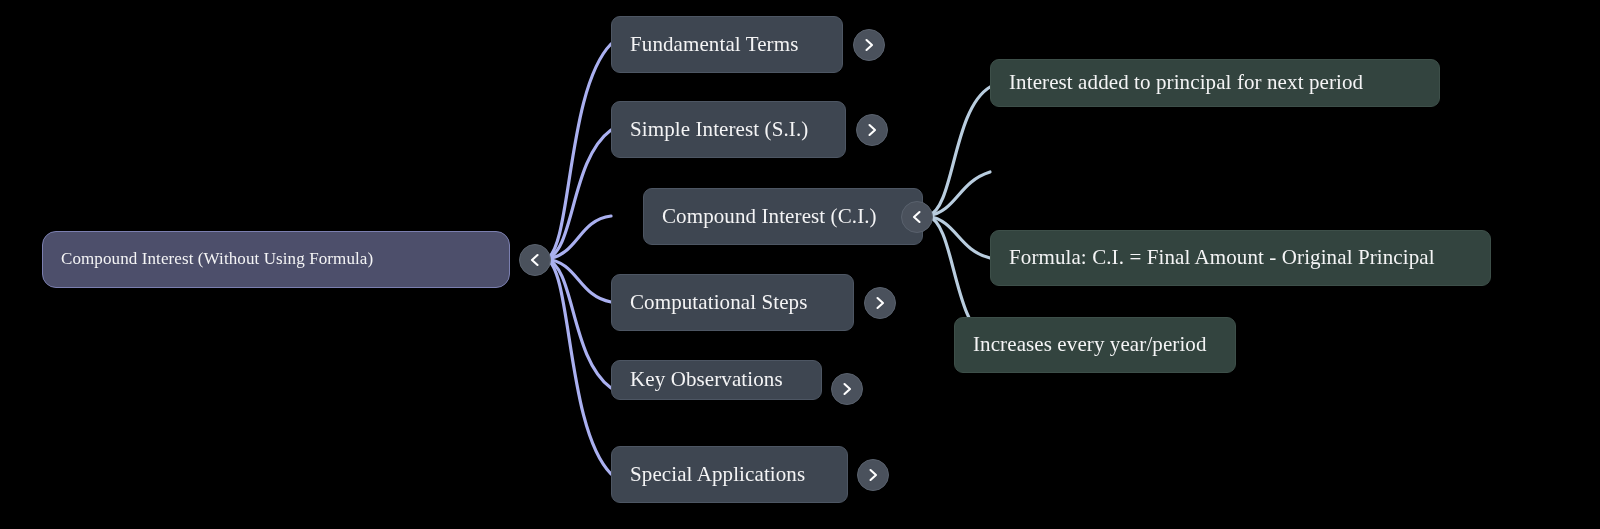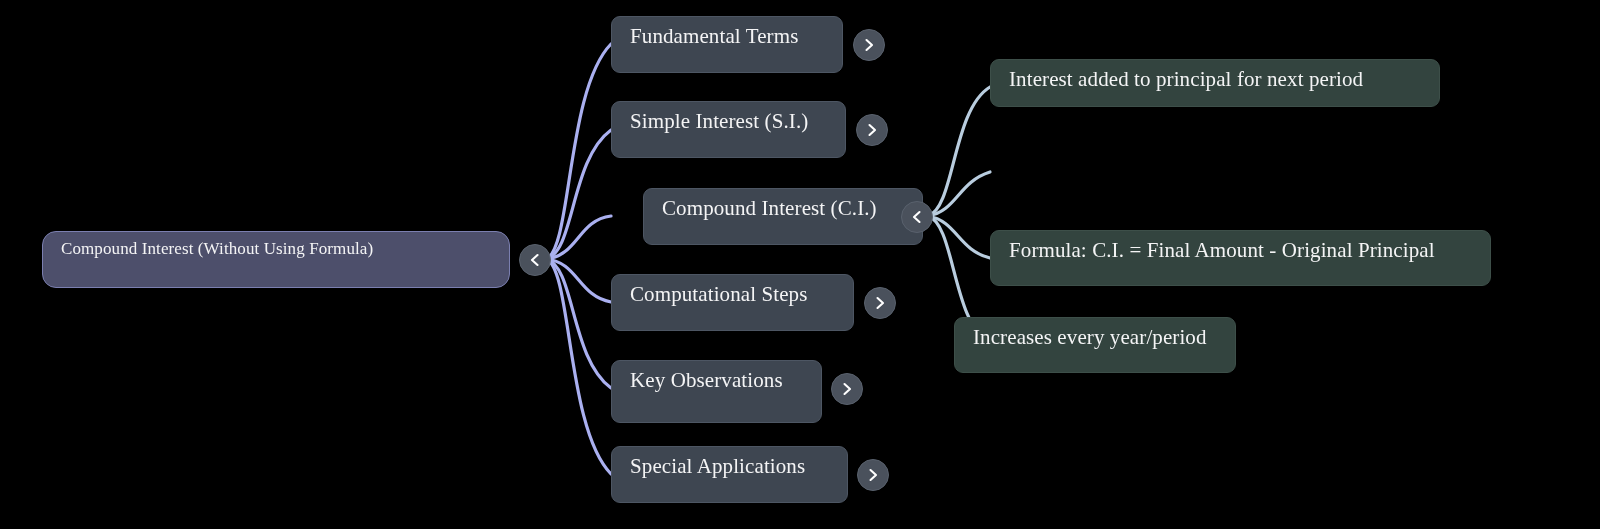--- a/index.html
+++ b/index.html
@@ -23,20 +23,21 @@
     left: 0;
     top: 0;
     width: 1600px;
     height: 529px;
     pointer-events: none;
   }
   .node {
     position: absolute;
     box-sizing: border-box;
     display: flex;
+    align-items: center;
     border-radius: 9px;
     padding: 8px 18px;
     white-space: nowrap;
     color: #f4f4f5;
     letter-spacing: 0.1px;
   }
   .node-root {
     background: #4d4f6b;
     border: 1px solid #7b7fb0;
     font-size: 17px;
@@ -136,21 +137,21 @@
 
   <div class="node node-branch" style="left:611px; top:274px; width:243px; height:57px;">
     <span class="node-label">Computational Steps</span>
   </div>
   <div class="toggle" style="left:864px; top:287px;">
     <svg width="16" height="16" viewBox="0 0 16 16">
       <path d="M5.5 3 L11 8 L5.5 13" fill="none" stroke="#ffffff" stroke-width="2.1" stroke-linecap="round" stroke-linejoin="round"></path>
     </svg>
   </div>
 
-  <div class="node node-branch" style="left:611px; top:360px; width:211px; height:63px;">
+  <div class="node node-branch" style="left:611px; top:360px; width:211px; height:40px;">
     <span class="node-label">Key Observations</span>
   </div>
   <div class="toggle" style="left:831px; top:373px;">
     <svg width="16" height="16" viewBox="0 0 16 16">
       <path d="M5.5 3 L11 8 L5.5 13" fill="none" stroke="#ffffff" stroke-width="2.1" stroke-linecap="round" stroke-linejoin="round"></path>
     </svg>
   </div>
 
   <div class="node node-branch" style="left:611px; top:446px; width:237px; height:57px;">
     <span class="node-label">Special Applications</span>

